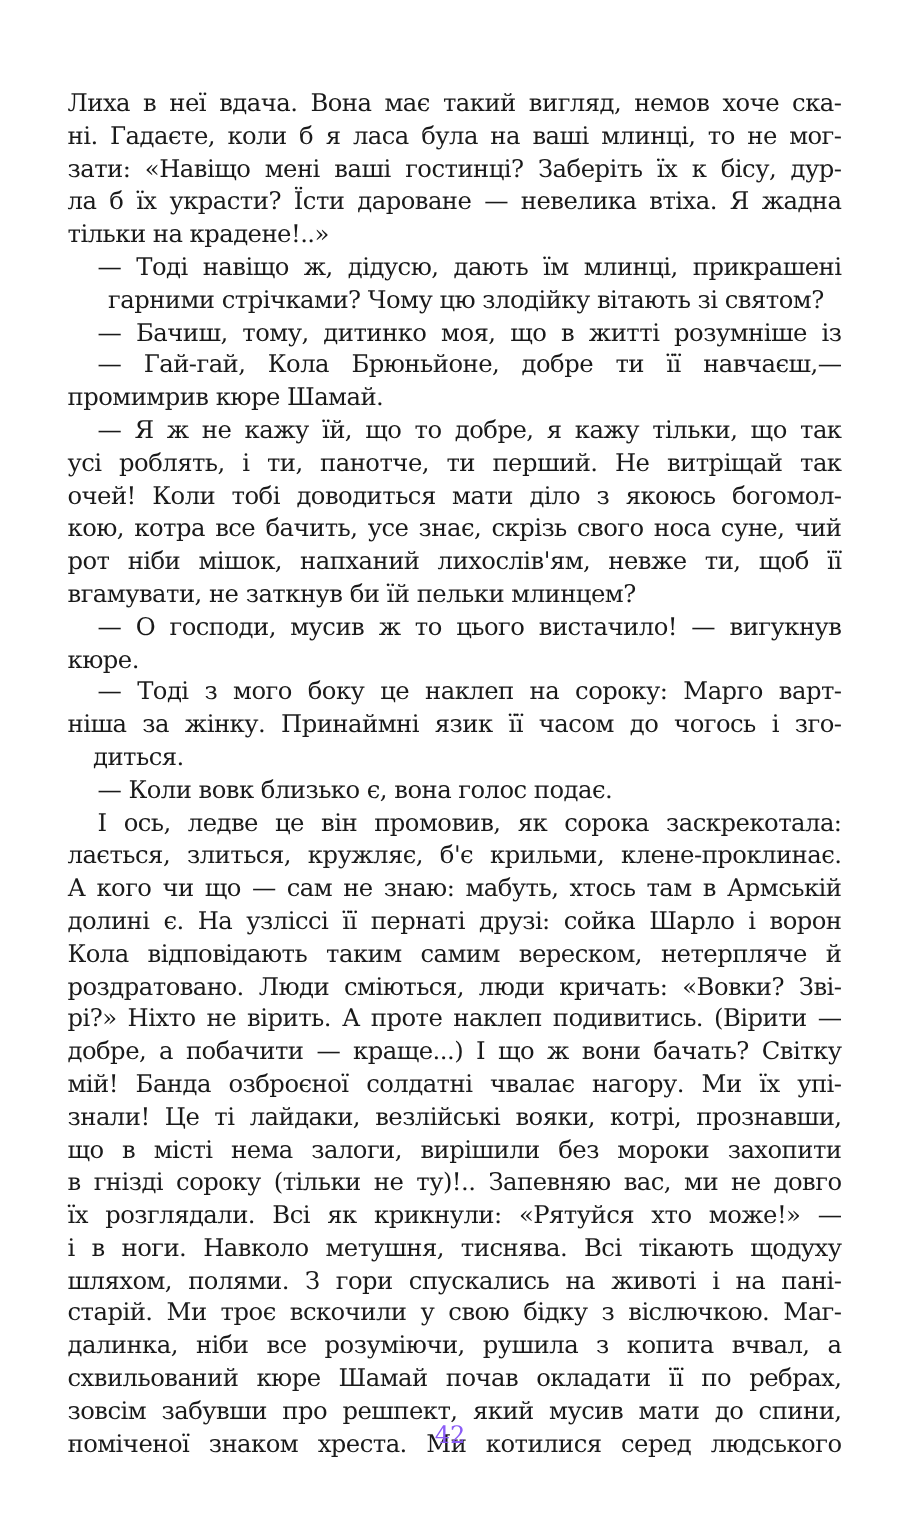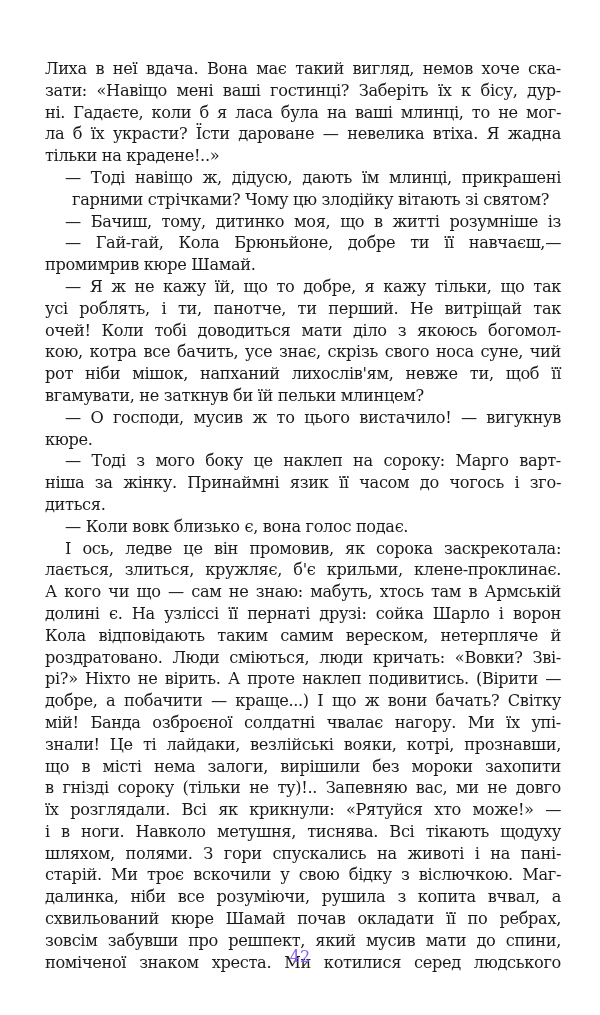--- a/index.html
+++ b/index.html
@@ -24,40 +24,40 @@
     font-family: "DejaVu Serif", "Liberation Serif", serif;
     font-size: 16px; color: #8b5cf6;
   }
   .speck { position: absolute; left: 48px; top: 962px; width: 2px; height: 2px; background: #666; }
 </style>
 </head>
 <body>
 
 <div class="page" id="col">
     <span class="line" style="display: block; width: 516px;">Лиха в неї вдача. Вона має такий вигляд, немов хоче ска-</span>
+    <span class="line" style="display: block; width: 516px;">ні. Гадаєте, коли б я ласа була на ваші млинці, то не мог-</span>
     <span class="line" style="display: block; width: 516px;">зати: «Навіщо мені ваші гостинці? Заберіть їх к бісу, дур-</span>
-    <span class="line" style="display: block; width: 516px;">ні. Гадаєте, коли б я ласа була на ваші млинці, то не мог-</span>
     <span class="line" style="display: block; width: 516px;">ла б їх украсти? Їсти дароване — невелика втіха. Я жадна</span>
     <span class="line last" style="display: block; width: 516px;">тільки на крадене!..»</span>
     <span class="line indent" style="display: block; width: 496px;">— Тоді навіщо ж, дідусю, дають їм млинці, прикрашені</span>
     <span class="line last" style="display: block; width: 516px; margin-left: 27px;">гарними стрічками? Чому цю злодійку вітають зі святом?</span>
     <span class="line indent" style="display: block; width: 496px;">— Бачиш, тому, дитинко моя, що в житті розумніше із</span>
     <span class="line indent" style="display: block; width: 496px;">— Гай-гай, Кола Брюньйоне, добре ти її навчаєш,—</span>
     <span class="line last" style="display: block; width: 516px;">промимрив кюре Шамай.</span>
     <span class="line indent" style="display: block; width: 496px;">— Я ж не кажу їй, що то добре, я кажу тільки, що так</span>
     <span class="line" style="display: block; width: 516px;">усі роблять, і ти, панотче, ти перший. Не витріщай так</span>
     <span class="line" style="display: block; width: 516px;">очей! Коли тобі доводиться мати діло з якоюсь богомол-</span>
     <span class="line" style="display: block; width: 516px;">кою, котра все бачить, усе знає, скрізь свого носа суне, чий</span>
     <span class="line" style="display: block; width: 516px;">рот ніби мішок, напханий лихослів'ям, невже ти, щоб її</span>
     <span class="line last" style="display: block; width: 516px;">вгамувати, не заткнув би їй пельки млинцем?</span>
     <span class="line indent" style="display: block; width: 496px;">— О господи, мусив ж то цього вистачило! — вигукнув</span>
     <span class="line last" style="display: block; width: 516px;">кюре.</span>
     <span class="line indent" style="display: block; width: 496px;">— Тоді з мого боку це наклеп на сороку: Марго варт-</span>
     <span class="line" style="display: block; width: 516px;">ніша за жінку. Принаймні язик її часом до чогось і зго-</span>
-    <span class="line last" style="display: block; width: 516px;">диться.</span>
+    <span class="line last" style="display: block; width: 516px; margin-left: 17px;">диться.</span>
     <span class="line indent last" style="display: block; width: 496px;">— Коли вовк близько є, вона голос подає.</span>
     <span class="line indent" style="display: block; width: 496px;">І ось, ледве це він промовив, як сорока заскрекотала:</span>
     <span class="line" style="display: block; width: 516px;">лається, злиться, кружляє, б'є крильми, клене-проклинає.</span>
     <span class="line" style="display: block; width: 516px;">А кого чи що — сам не знаю: мабуть, хтось там в Армській</span>
     <span class="line" style="display: block; width: 516px;">долині є. На узліссі її пернаті друзі: сойка Шарло і ворон</span>
     <span class="line" style="display: block; width: 516px;">Кола відповідають таким самим вереском, нетерпляче й</span>
     <span class="line" style="display: block; width: 516px;">роздратовано. Люди сміються, люди кричать: «Вовки? Зві-</span>
     <span class="line" style="display: block; width: 516px;">рі?» Ніхто не вірить. А проте наклеп подивитись. (Вірити —</span>
     <span class="line" style="display: block; width: 516px;">добре, а побачити — краще...) І що ж вони бачать? Світку</span>
     <span class="line" style="display: block; width: 516px;">мій! Банда озброєної солдатні чвалає нагору. Ми їх упі-</span>

